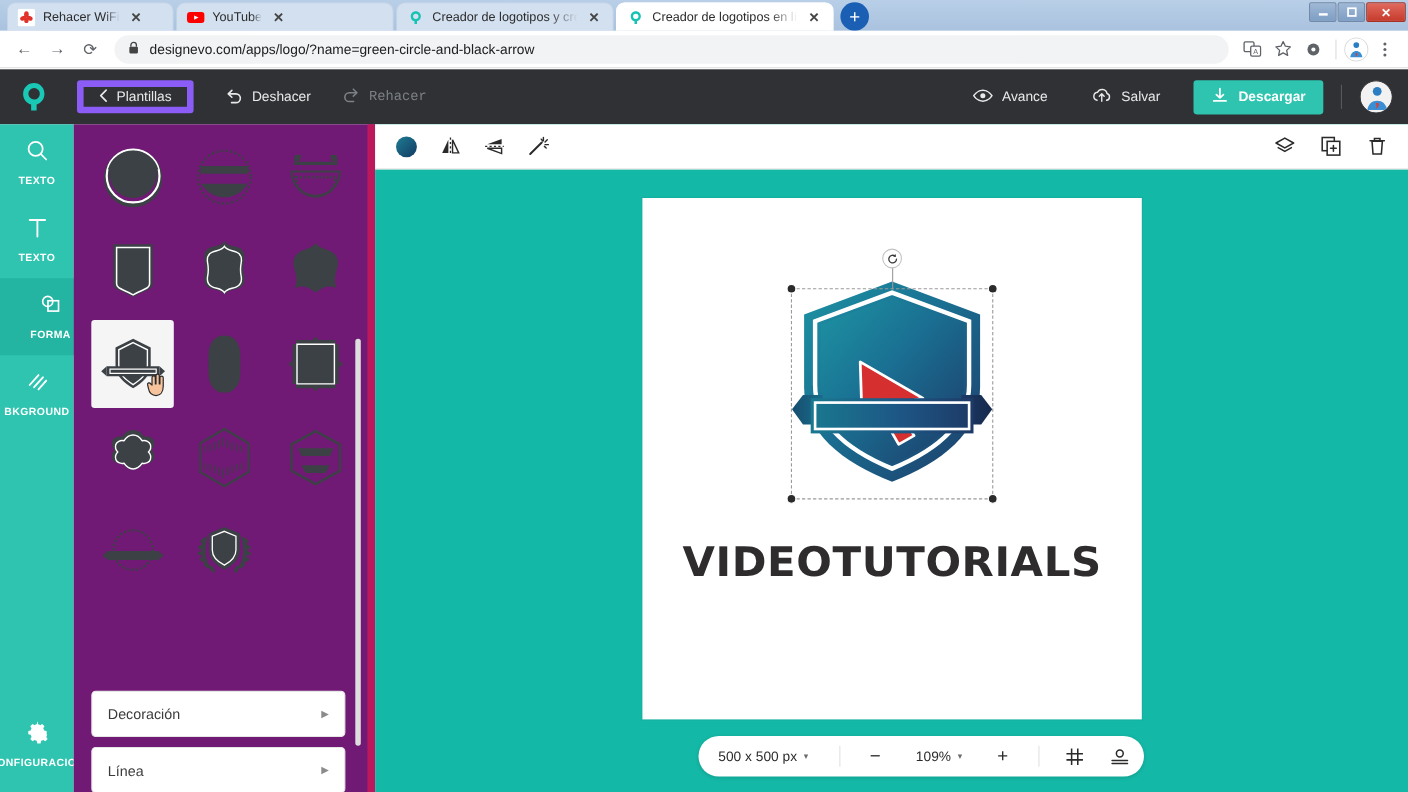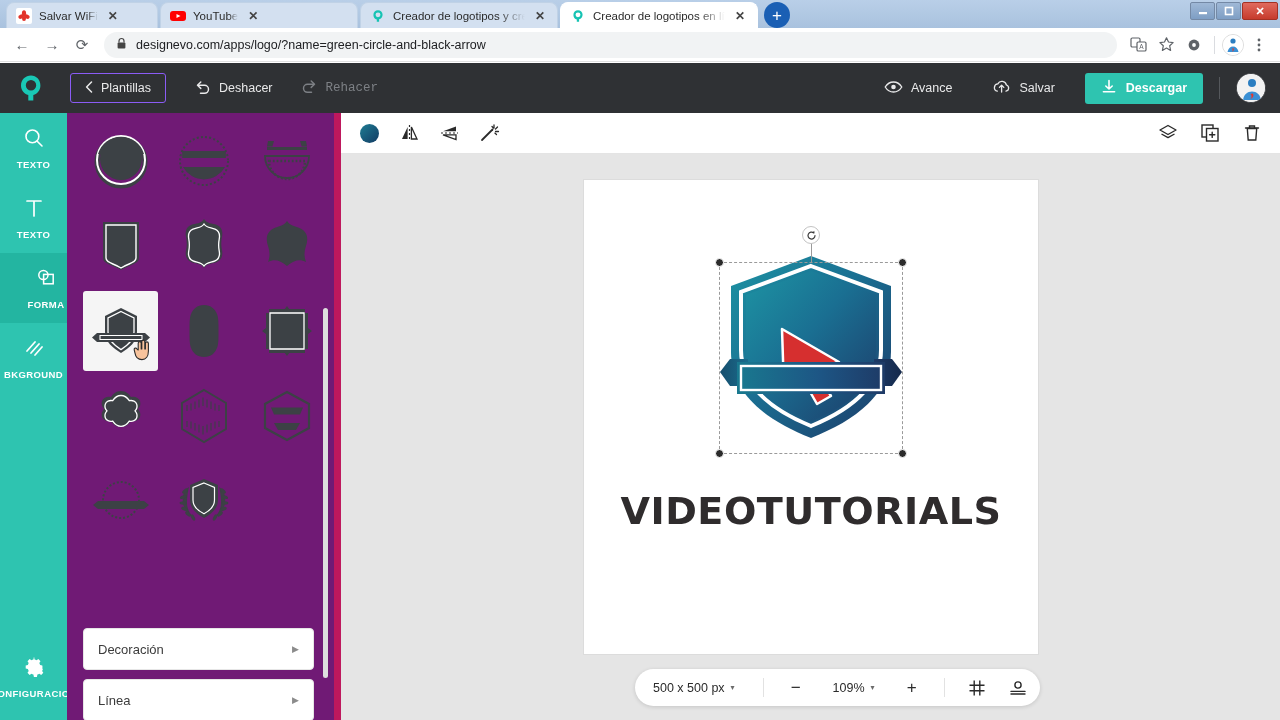--- a/index.html
+++ b/index.html
@@ -82,21 +82,21 @@
   
   .appheader {
     position: absolute; top: 63px; left: 0; width: 1280px; height: 50px;
     background: #2f3134; display: flex; align-items: center; padding: 0 14px;
   }
   .brand { width: 34px; height: 34px; margin-right: 22px; flex: 0 0 34px; }
   .hbtn {
     display: flex; align-items: center; gap: 8px; height: 30px;
     padding: 0 14px; color: #e9e9ea; font-size: 12.5px; cursor: pointer; user-select: none;
   }
-  .hbtn.boxed { border: 1px solid #8b5cf6; border-radius: 3px; padding: 0 14px; }
+  .hbtn.boxed { border: 6px solid #8b5cf6; border-radius: 3px; padding: 0 14px; }
   .hbtn.disabled { color: #7d8085; font-family: Liberation Mono, monospace; }
   .spacer { flex: 1; }
   .dlbtn {
     display: flex; align-items: center; gap: 9px; height: 31px;
     padding: 0 16px; background: #2ec4b0; color: #fff;
     border-radius: 3px; font-size: 12.5px; font-weight: 600; cursor: pointer;
   }
   .hsep { width: 1px; height: 22px; background: #55585c; margin: 0 16px; }
   .avatar-app {
     width: 30px; height: 30px; border-radius: 50%; background: #fff; overflow: hidden;
@@ -147,21 +147,21 @@
   }
   .cat-arrow { color: #8b8b8b; font-size: 9px; }
   .panel-scrollbar {
     position: absolute; right: 6px; top: 195px; width: 5px; height: 370px;
     background: #dedede; border-radius: 3px;
   }
 
   
   .workspace {
     position: absolute; top: 113px; left: 341px; width: 939px; height: 607px;
-    background: #e5e5e5;
+    background: #14b8a6;
   }
   .canvas-toolbar {
     position: absolute; top: 0; left: 0; width: 939px; height: 41px;
     background: #fff; border-bottom: 1px solid #e4e4e4;
     display: flex; align-items: center; padding: 0 16px; gap: 16px;
   }
   .ct-ico {
     width: 24px; height: 24px; display: flex; align-items: center; justify-content: center;
     cursor: pointer; color: #2a2a2a;
   }
@@ -234,21 +234,21 @@
         <svg width="16" height="16" viewBox="0 0 16 16">
             <rect width="16" height="16" rx="2" fill="#fff"></rect>
         <g fill="#e2332a">
               <ellipse cx="8" cy="5.2" rx="2.1" ry="3"></ellipse>
               <ellipse cx="5" cy="8.6" rx="2.8" ry="2" transform="rotate(-25 5 8.6)"></ellipse>
               <ellipse cx="11" cy="8.6" rx="2.8" ry="2" transform="rotate(25 11 8.6)"></ellipse>
               <ellipse cx="8" cy="10.4" rx="2" ry="2.6"></ellipse>
             </g>
           </svg>
       </span>
-      <span class="tab-title">Salvar WiFi</span>
+      <span class="tab-title">Rehacer WiFi</span>
       <span class="tab-close">✕</span>
     </div>
     <div class="tab" style="width:198px;margin-left:2px">
       <span class="tab-fav">
         <svg width="16" height="16" viewBox="0 0 16 16">
             <rect x="0" y="3" width="16" height="10" rx="3" fill="#ff0000"></rect>
             <path d="M6.5 6 L10.5 8 L6.5 10 Z" fill="#fff"></path>
           </svg>
       </span>
       <span class="tab-title">YouTube</span>

